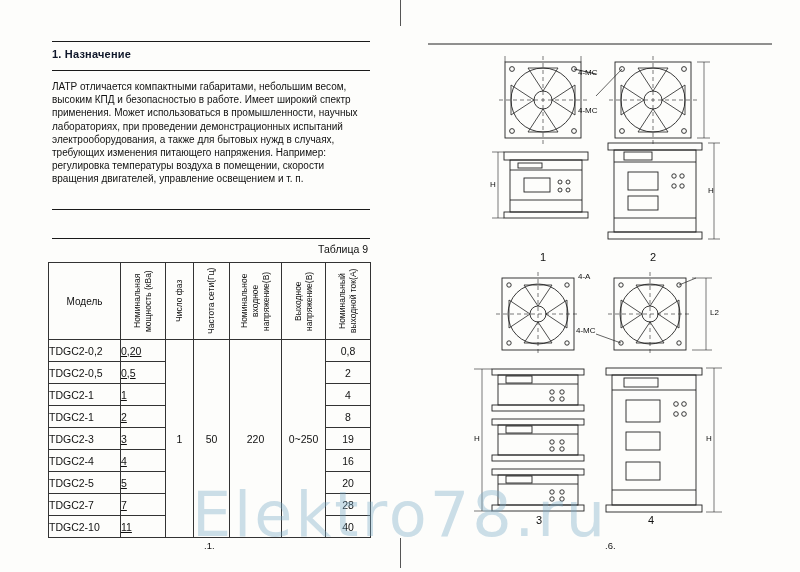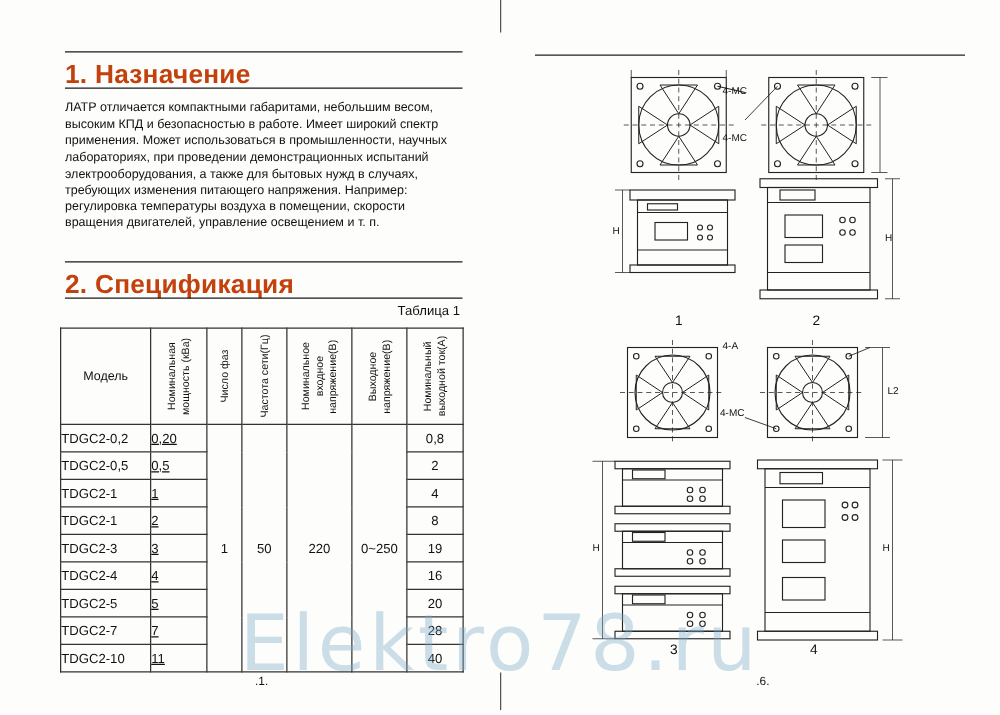--- a/index.html
+++ b/index.html
@@ -38,22 +38,22 @@
   .g2 { top: 538px; height: 30px; }
 
   
   .left {
     position: absolute;
     left: 0; top: 0;
     width: 400px; height: 572px;
   }
   .sec-title {
     position: absolute;
-    color: #c2410c;
-    font-size: 21px;
+    color: #0f172a;
+    font-size: 11px;
     font-weight: bold;
     letter-spacing: 0.2px;
   }
   #t1 { left: 52px; top: 48px; }
   #t2 { left: 52px; top: 216px; }
   .rule {
     position: absolute;
     height: 1px;
     background: #1a1a1a;
   }
@@ -177,24 +177,23 @@
 
   <div class="left">
 
     <div class="rule" id="r1"></div>
     <div class="sec-title" id="t1">1. Назначение</div>
     <div class="rule" id="r2"></div>
 
     <div class="body-text">ЛАТР отличается компактными габаритами, небольшим весом, высоким КПД и безопасностью в работе. Имеет широкий спектр применения. Может использоваться в промышленности, научных лабораториях, при проведении демонстрационных испытаний электрооборудования, а также для бытовых нужд в случаях, требующих изменения питающего напряжения. Например: регулировка температуры воздуха в помещении, скорости вращения двигателей, управление освещением и т. п.</div>
 
     <div class="rule" id="r3"></div>
-    <div class="sec-title" id="t2">2. Спецификация</div>
     <div class="rule" id="r4"></div>
 
-    <div class="table-caption">Таблица 1</div>
+    <div class="table-caption">Таблица 9</div>
 
     <table class="spec">
       <colgroup>
         <col style="width:72px">
         <col style="width:45px">
         <col style="width:28px">
         <col style="width:36px">
         <col style="width:52px">
         <col style="width:44px">
         <col style="width:45px">

